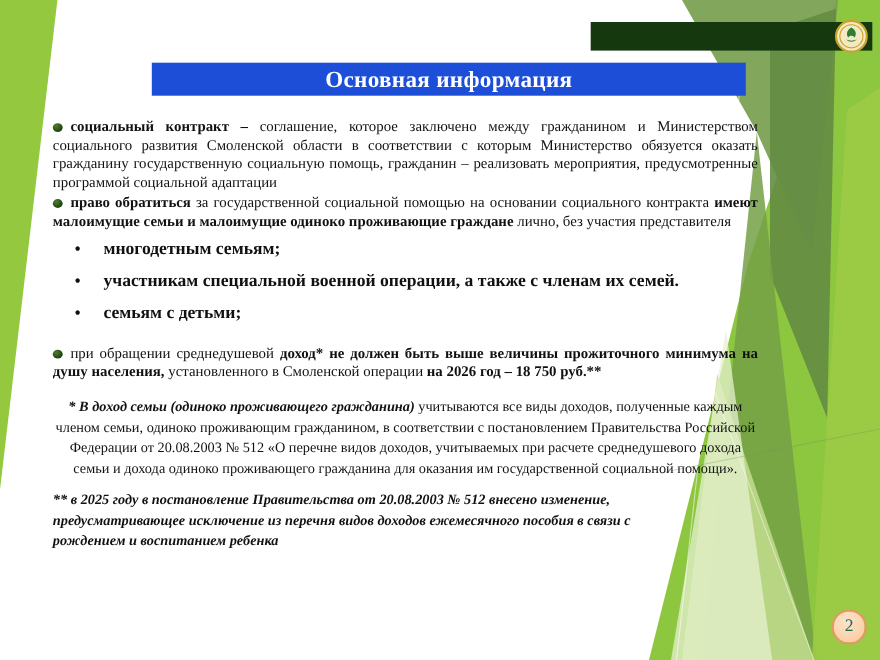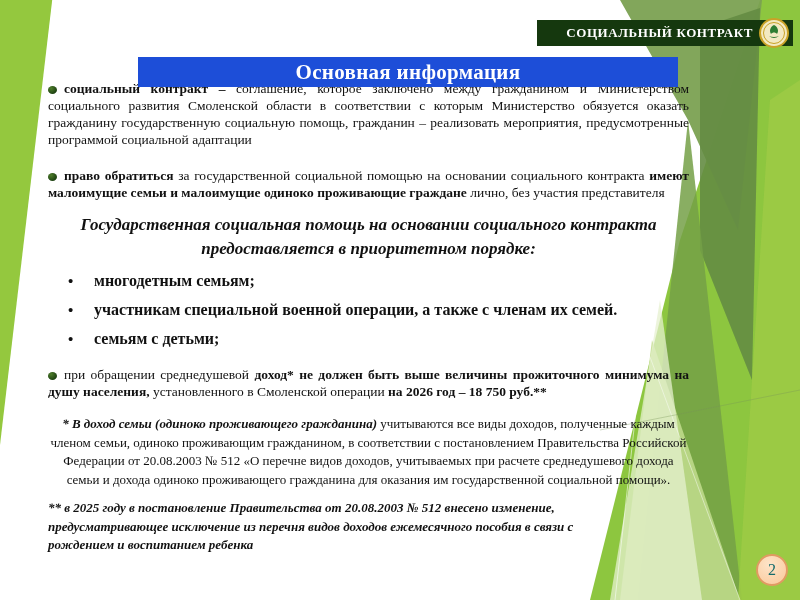--- a/index.html
+++ b/index.html
@@ -37,27 +37,27 @@
   .title-banner{
     position:absolute;left:138px;top:57px;width:540px;height:30px;
     background:#1d4ed8;z-index:5;
     display:flex;align-items:center;justify-content:center;
   }
   .title-banner .title-text{
     color:#fff;font-weight:bold;font-size:21px;letter-spacing:.3px;
   }
   
   .content{
-    position:absolute;left:48px;top:80px;width:641px;z-index:4;
+    position:absolute;left:48px;top:106px;width:641px;z-index:4;
   }
   p{margin:0;}
   .body-par{
     font-size:13.5px;line-height:17px;text-align:justify;
   }
-  .par-gap{margin-top:19px;}
+  .par-gap{margin-top:1px;}
   .dot-bullet{
     display:inline-block;width:9px;height:8px;border-radius:50%;
     background:radial-gradient(circle at 35% 30%,#4e7d2a,#1e4212 70%);
     margin-right:7px;vertical-align:middle;
   }
   b{font-weight:bold;}
   .priority-heading{
     margin:12px 12px 8px 12px;
     font-size:17px;line-height:24px;font-weight:bold;font-style:italic;
     text-align:center;
@@ -108,40 +108,38 @@
   <polygon points="108,120 162,600 58,600" fill="#74a046" opacity="0.85"></polygon>
   <polygon points="190,100 220,80 220,600 158,600" fill="#9cca45" opacity="0.9"></polygon>
   <polygon points="72,340 160,600 40,600" fill="#c2dd8e" opacity="0.85"></polygon>
   <polygon points="80,300 122,600 30,600" fill="#e6f0cf" opacity="0.75"></polygon>
   <line x1="95" y1="60" x2="35" y2="600" stroke="rgba(255,255,255,0.55)" stroke-width="1"></line>
   <line x1="60" y1="330" x2="160" y2="600" stroke="rgba(255,255,255,0.45)" stroke-width="1"></line>
   <line x1="20" y1="430" x2="220" y2="390" stroke="rgba(120,150,90,0.35)" stroke-width="1"></line>
 </svg>
 
 <div class="ribbon">
-  <span class="ribbon-label">СОЦИАЛЬНЫЙ КОНТРАКТ</span>
   <svg class="emblem" viewBox="0 0 30 30">
     <circle cx="15" cy="15" r="14" fill="#f3e9c2" stroke="#c9a227" stroke-width="2"></circle>
     <circle cx="15" cy="15" r="10.5" fill="none" stroke="#c9a227" stroke-width="1"></circle>
     <path d="M15 7 C 11 9, 10 13, 12 16 C 13.5 14, 16.5 14, 18 16 C 20 13, 19 9, 15 7 Z" fill="#2f7d32"></path>
     <path d="M10 18 Q 15 22 20 18 Q 15 20 10 18 Z" fill="#2f7d32"></path>
   </svg>
 </div>
 
 <div class="title-banner">
   <span class="title-text">Основная информация</span>
 </div>
 
 <div class="content">
 
   <p class="body-par"><span class="dot-bullet"></span><b>социальный контракт – </b><span>соглашение, которое заключено между гражданином и Министерством социального развития Смоленской области в соответствии с которым Министерство обязуется оказать гражданину государственную социальную помощь, гражданин – реализовать мероприятия, предусмотренные программой социальной адаптации</span></p>
 
   <p class="body-par par-gap"><span class="dot-bullet"></span><b>право обратиться</b><span> за государственной социальной помощью на основании социального контракта </span><b>имеют малоимущие семьи и малоимущие одиноко проживающие граждане</b><span> лично, без участия представителя</span></p>
 
-  <p class="priority-heading">Государственная социальная помощь на основании социального контракта предоставляется в приоритетном порядке:</p>
 
   <ul class="priority-list">
     <li>многодетным семьям;</li>
     <li>участникам специальной военной операции, а также с членам их семей.</li>
     <li>семьям с детьми;</li>
   </ul>
 
   <p class="body-par income-par"><span class="dot-bullet"></span><span>при обращении среднедушевой </span><b>доход* не должен быть выше величины прожиточного минимума на душу населения,</b><span> установленного в Смоленской операции </span><b>на 2026 год – 18 750 руб.**</b></p>
 
   <p class="footnote"><span class="lead">* В доход семьи (одиноко проживающего гражданина)</span><span> учитываются все виды доходов, полученные каждым членом семьи, одиноко проживающим гражданином, в соответствии с постановлением Правительства Российской Федерации от 20.08.2003 № 512 «О перечне видов доходов, учитываемых при расчете среднедушевого дохода семьи и дохода одиноко проживающего гражданина для оказания им государственной социальной помощи».</span></p>

